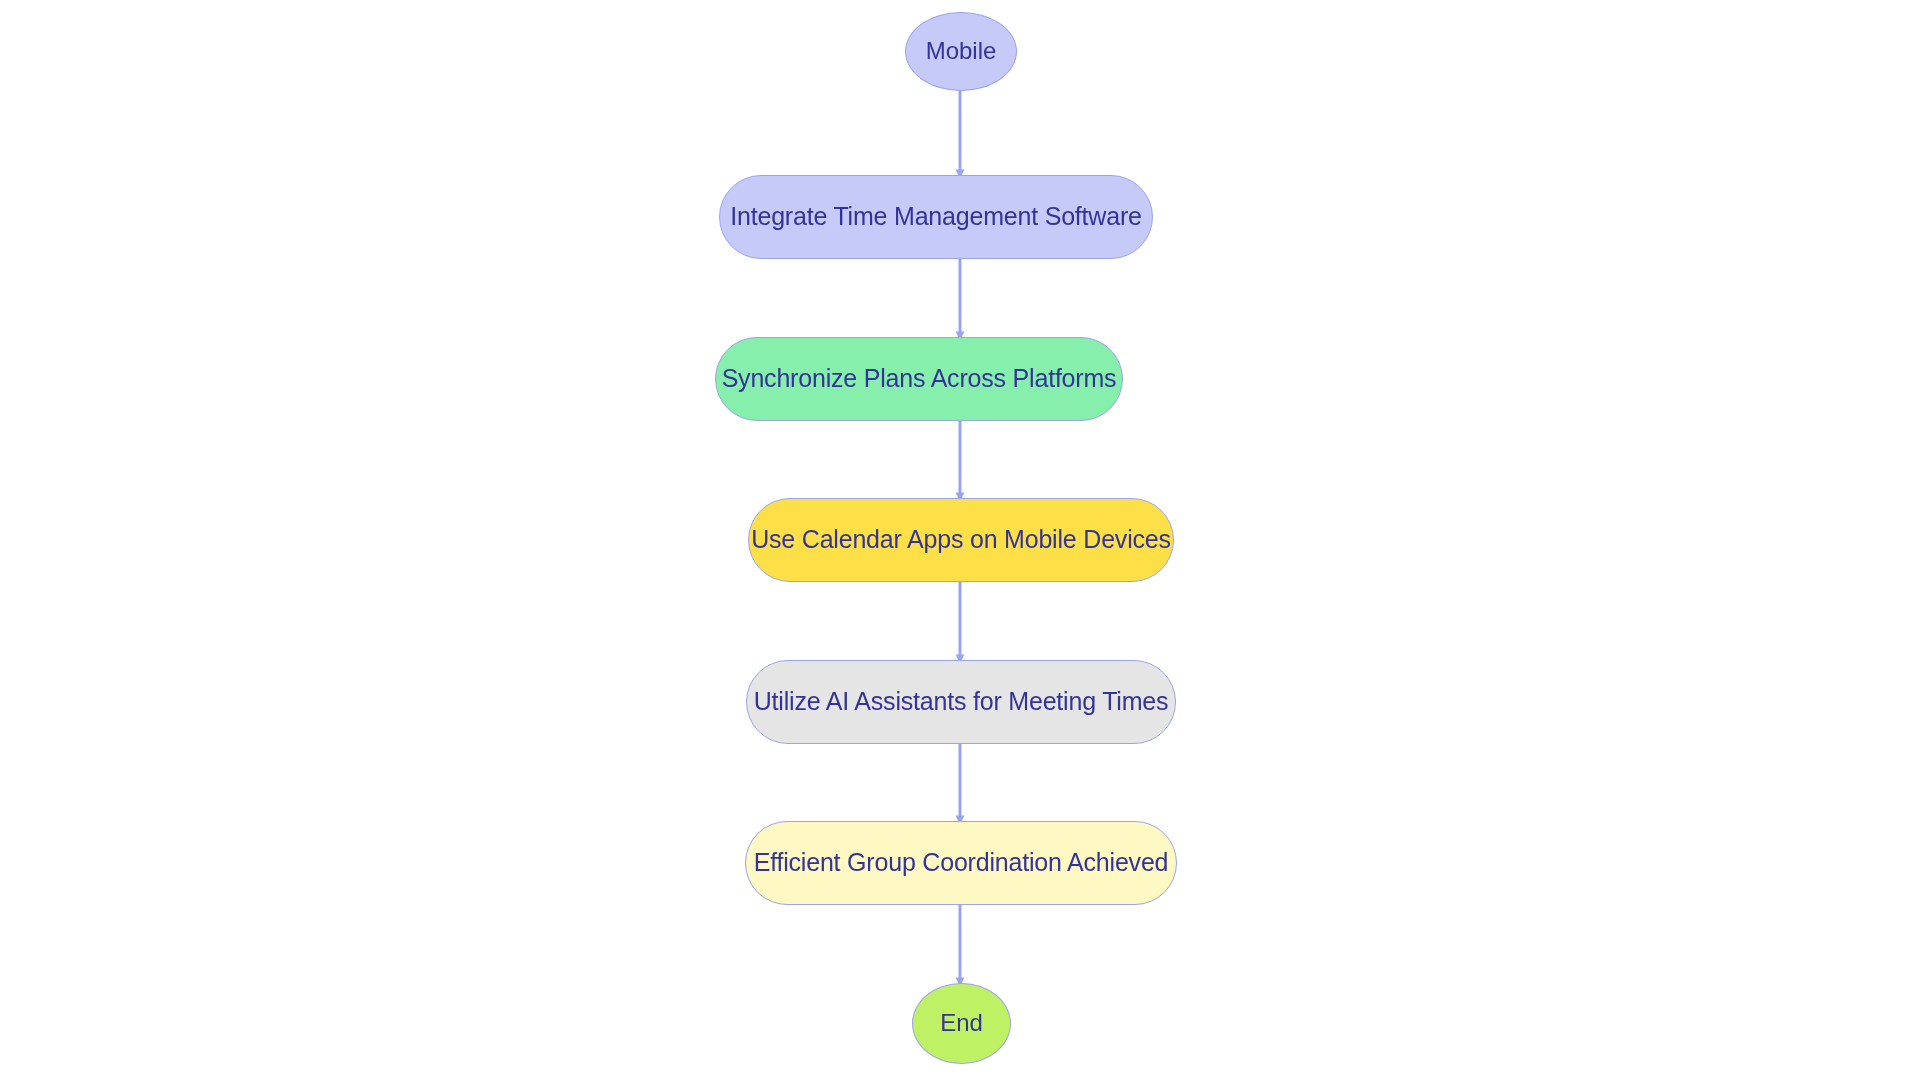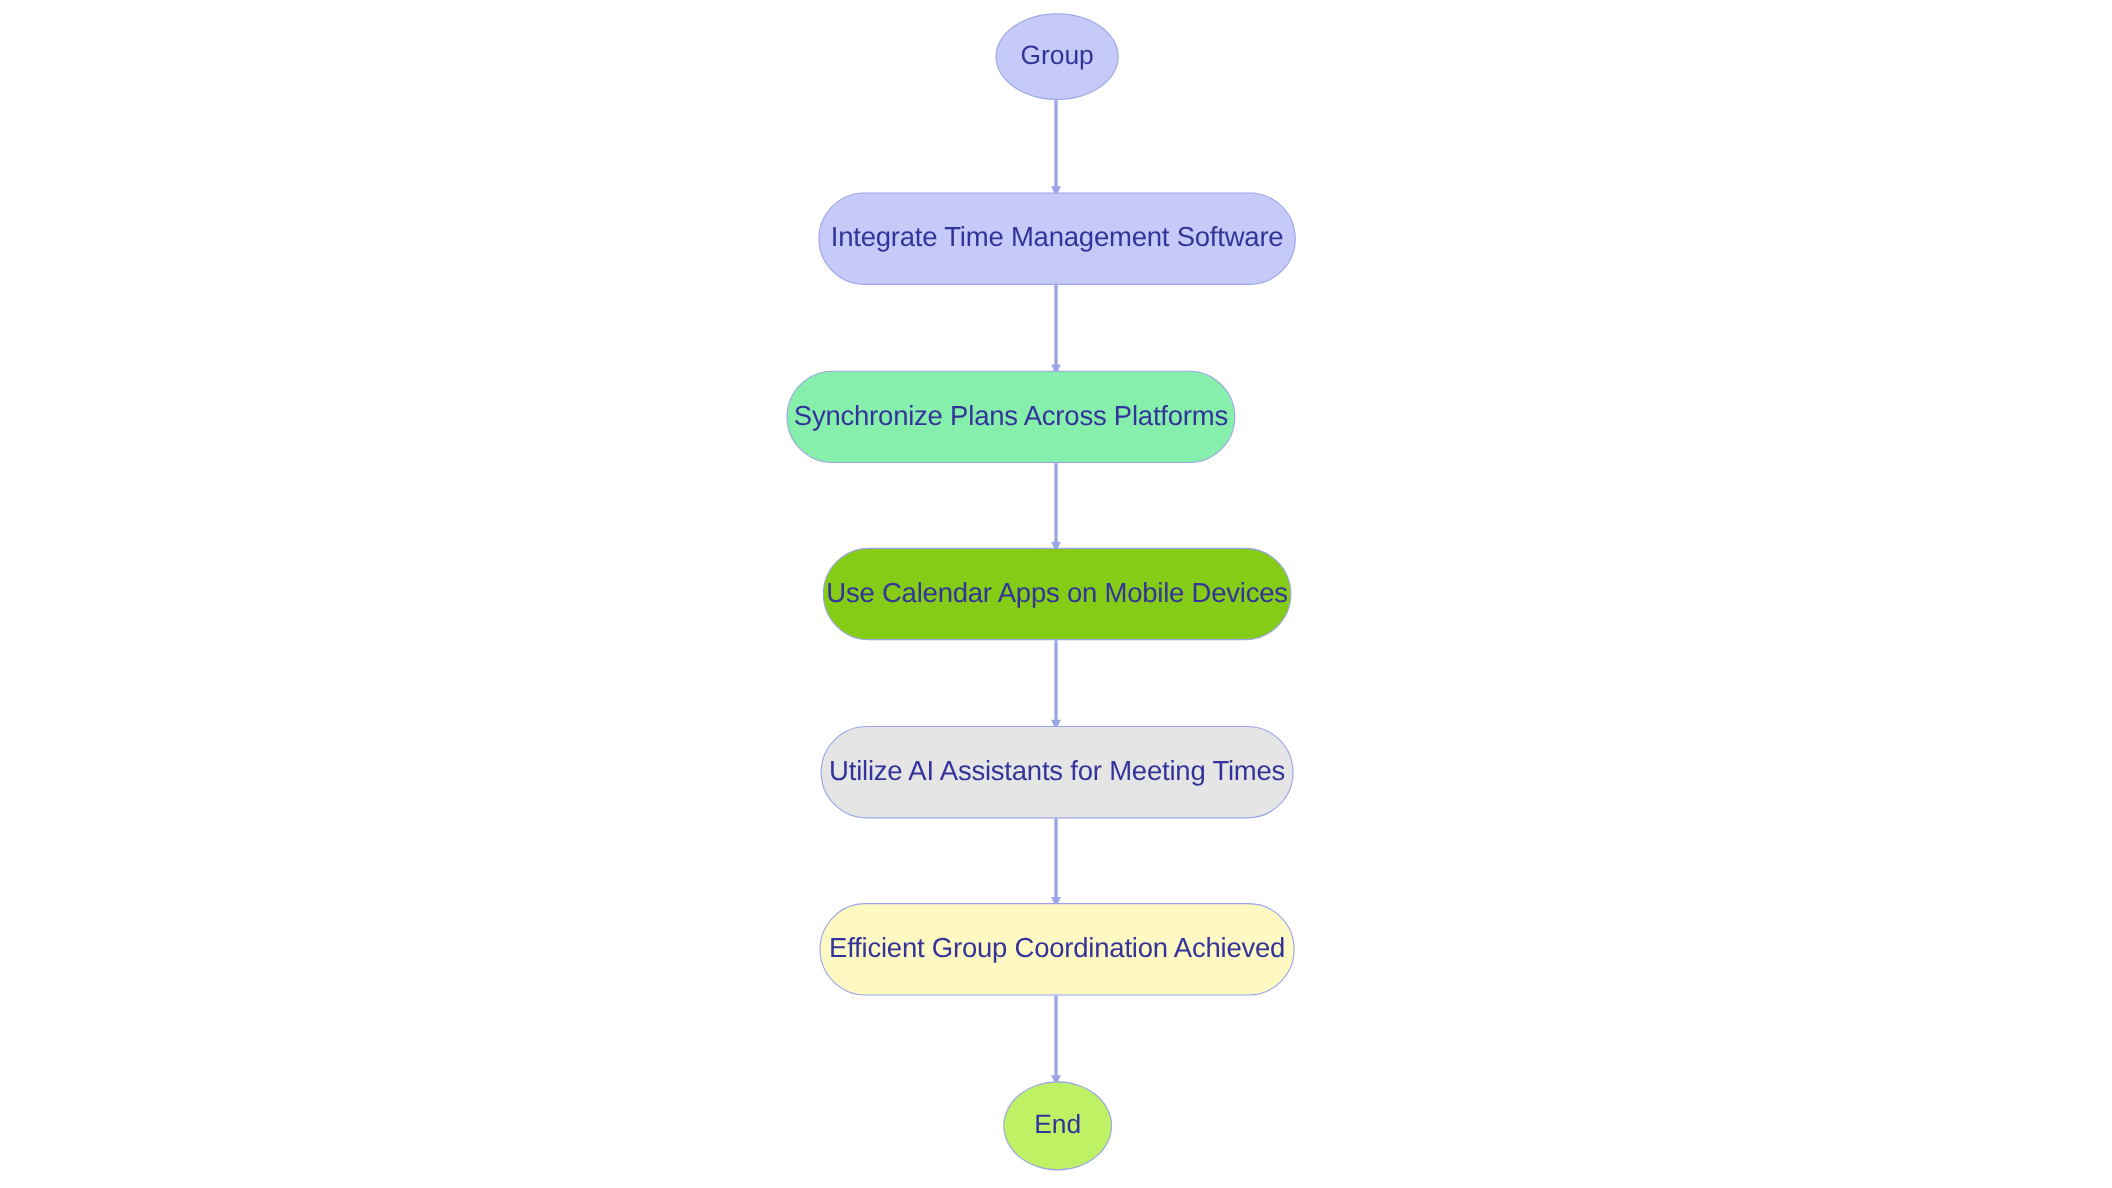--- a/index.html
+++ b/index.html
@@ -85,29 +85,29 @@
         <line x1="960" y1="259" x2="960" y2="336" stroke="#9ba4e8" stroke-width="3" marker-end="url(#arrowhead)"></line>
         <line x1="960" y1="421" x2="960" y2="497" stroke="#9ba4e8" stroke-width="3" marker-end="url(#arrowhead)"></line>
         <line x1="960" y1="582" x2="960" y2="659" stroke="#9ba4e8" stroke-width="3" marker-end="url(#arrowhead)"></line>
         <line x1="960" y1="744" x2="960" y2="820" stroke="#9ba4e8" stroke-width="3" marker-end="url(#arrowhead)"></line>
         <line x1="960" y1="905" x2="960" y2="982" stroke="#9ba4e8" stroke-width="3" marker-end="url(#arrowhead)"></line>
       </g>
   </svg>
 
   <div id="node-layer">
       <div class="node terminal" style="left: 905px; top: 12px; width: 112px; height: 79px; background: rgb(197, 202, 249); border-color: rgb(155, 164, 232); color: rgb(51, 51, 153);">
-        <span class="node-label">Group</span>
+        <span class="node-label">Mobile</span>
       </div>
-      <div class="node process" style="left: 744px; top: 175px; width: 434px; height: 84px; background: rgb(197, 202, 249); border-color: rgb(155, 164, 232); color: rgb(51, 51, 153);">
+      <div class="node process" style="left: 719px; top: 175px; width: 434px; height: 84px; background: rgb(197, 202, 249); border-color: rgb(155, 164, 232); color: rgb(51, 51, 153);">
         <span class="node-label">Integrate Time Management Software</span>
       </div>
       <div class="node process" style="left: 715px; top: 337px; width: 408px; height: 84px; background: #86efac; border-color: rgb(155, 164, 232); color: rgb(51, 51, 153);">
         <span class="node-label">Synchronize Plans Across Platforms</span>
       </div>
-      <div class="node process" style="left: 748px; top: 498px; width: 426px; height: 84px; background: #84cc16; border-color: rgb(155, 164, 232); color: rgb(51, 51, 153);">
+      <div class="node process" style="left: 748px; top: 498px; width: 426px; height: 84px; background: #fde047; border-color: rgb(155, 164, 232); color: rgb(51, 51, 153);">
         <span class="node-label">Use Calendar Apps on Mobile Devices</span>
       </div>
       <div class="node process" style="left: 746px; top: 660px; width: 430px; height: 84px; background: #e5e5e5; border-color: rgb(155, 164, 232); color: rgb(51, 51, 153);">
         <span class="node-label">Utilize AI Assistants for Meeting Times</span>
       </div>
       <div class="node process" style="left: 745px; top: 821px; width: 432px; height: 84px; background: #fef9c3; border-color: rgb(155, 164, 232); color: rgb(51, 51, 153);">
         <span class="node-label">Efficient Group Coordination Achieved</span>
       </div>
       <div class="node terminal" style="left: 912px; top: 983px; width: 99px; height: 81px; background: #bef264; border-color: rgb(155, 164, 232); color: rgb(51, 51, 153);">
         <span class="node-label">End</span>

